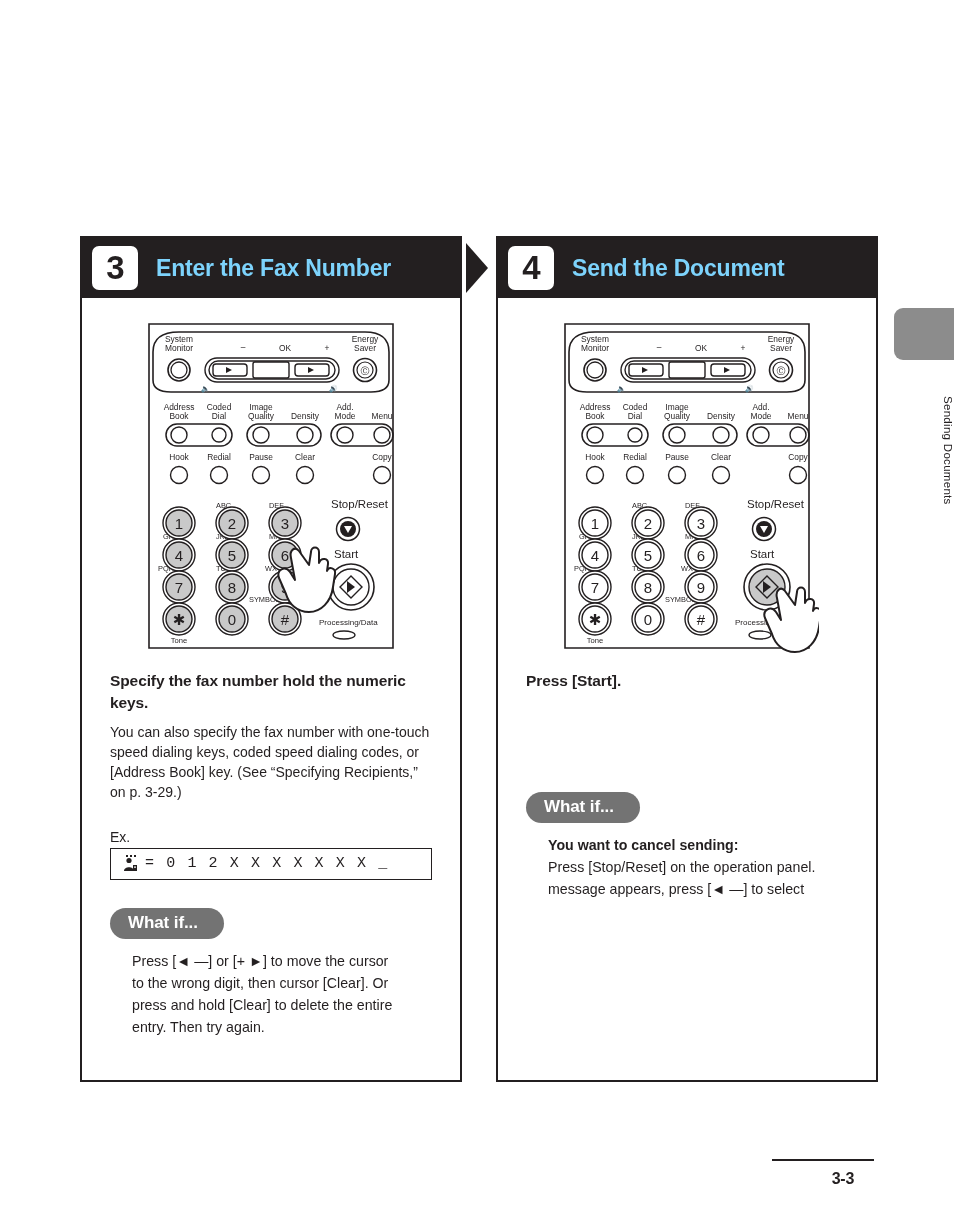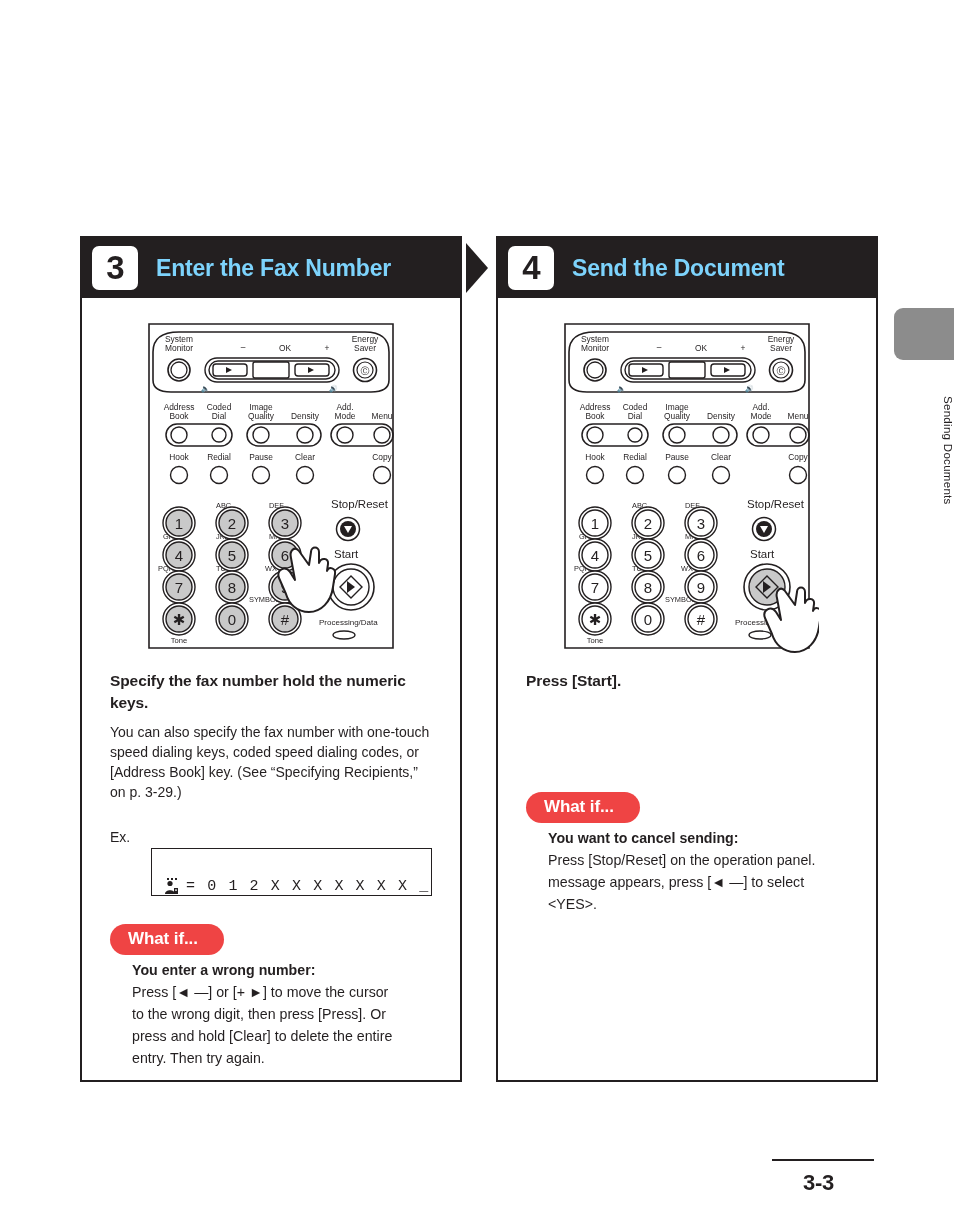--- a/index.html
+++ b/index.html
@@ -76,46 +76,45 @@
     letter-spacing:-0.1px;
   }
   .note{
     font-size:14px;
     line-height:1.42;
     margin:9px 0 0 0;
   }
   .ex-label{font-size:14px;margin:26px 0 3px 0;}
   .lcd{
     border:1.5px solid #231f20;
-    height:48px;
+    height:32px;
     box-sizing:border-box;
-    display:flex;align-items:flex-end;
+    display:flex;align-items:center;
     padding-left:12px;
     font-family:"Liberation Mono", monospace;
     font-size:15px;
     letter-spacing:1.6px;
     gap:7px;
-    margin-left:41px;
   }
   .lcd-icon{flex:0 0 auto;}
 
   .whatif-pill{
     display:inline-block;
-    background:#ef4444;
+    background:#737373;
     color:#ffffff;
     border-radius:16px;
     padding:5px 26px 6px 18px;
     font-size:17px;
     font-weight:bold;
     letter-spacing:-0.1px;
   }
   .whatif-body{
     font-size:14.2px;
     line-height:1.55;
-    margin-top:4px;
+    margin-top:11px;
     padding-left:22px;
   }
   .whatif-body .bold{font-weight:bold;}
 
   
   #side-tab{
     position:absolute;
     left:894px;top:308px;
     width:60px;height:52px;
     background:#8c8c8c;
@@ -136,24 +135,24 @@
 
   
   #footer-rule{
     position:absolute;
     left:772px;top:1159px;
     width:102px;height:1.5px;
     background:#231f20;
   }
   #page-number{
     position:absolute;
-    left:732px;top:1170px;
+    left:752px;top:1170px;
     width:102px;
     text-align:right;
-    font-size:22px;
+    font-size:16px;
     font-weight:bold;
     letter-spacing:-0.3px;
   }
 </style>
 </head>
 <body>
 
 <div class="page">
 
   <div class="panel" id="panel-left">
@@ -351,23 +350,22 @@
           <path d="M1 16 C1 11 11 11 11 16 Z" fill="#231f20"></path>
           <rect x="10" y="10" width="4" height="6" fill="#231f20"></rect>
           <rect x="11" y="11.5" width="2" height="1.2" fill="#ffffff"></rect>
         </svg>
         <span>= 0 1 2 X X X X X X X _</span>
       </div>
 
       <div style="margin-top:28px;">
         <div class="whatif-pill">What if...</div>
         <div class="whatif-body">
-          <div class="bold">You enter a wrong number:</div>
           <div>Press [◄ —] or [+ ►] to move the cursor</div>
-          <div>to the wrong digit, then press [Press]. Or</div>
+          <div>to the wrong digit, then cursor [Clear]. Or</div>
           <div>press and hold [Clear] to delete the entire</div>
           <div>entry. Then try again.</div>
         </div>
       </div>
 
     </div>
   </div>
 
   <div id="step-arrow"></div>
 
@@ -551,21 +549,20 @@
       </div>
 
       <div class="lead">Press [Start].</div>
 
       <div style="margin-top:100px;">
         <div class="whatif-pill">What if...</div>
         <div class="whatif-body">
           <div class="bold">You want to cancel sending:</div>
           <div>Press [Stop/Reset] on the operation panel.</div>
           <div>message appears, press [◄ —] to select</div>
-          <div>&lt;YES&gt;.</div>
         </div>
       </div>
 
     </div>
   </div>
 
   <div id="side-tab"></div>
   <div id="side-tab-label">Sending Documents</div>
 
   <div id="footer-rule"></div>

